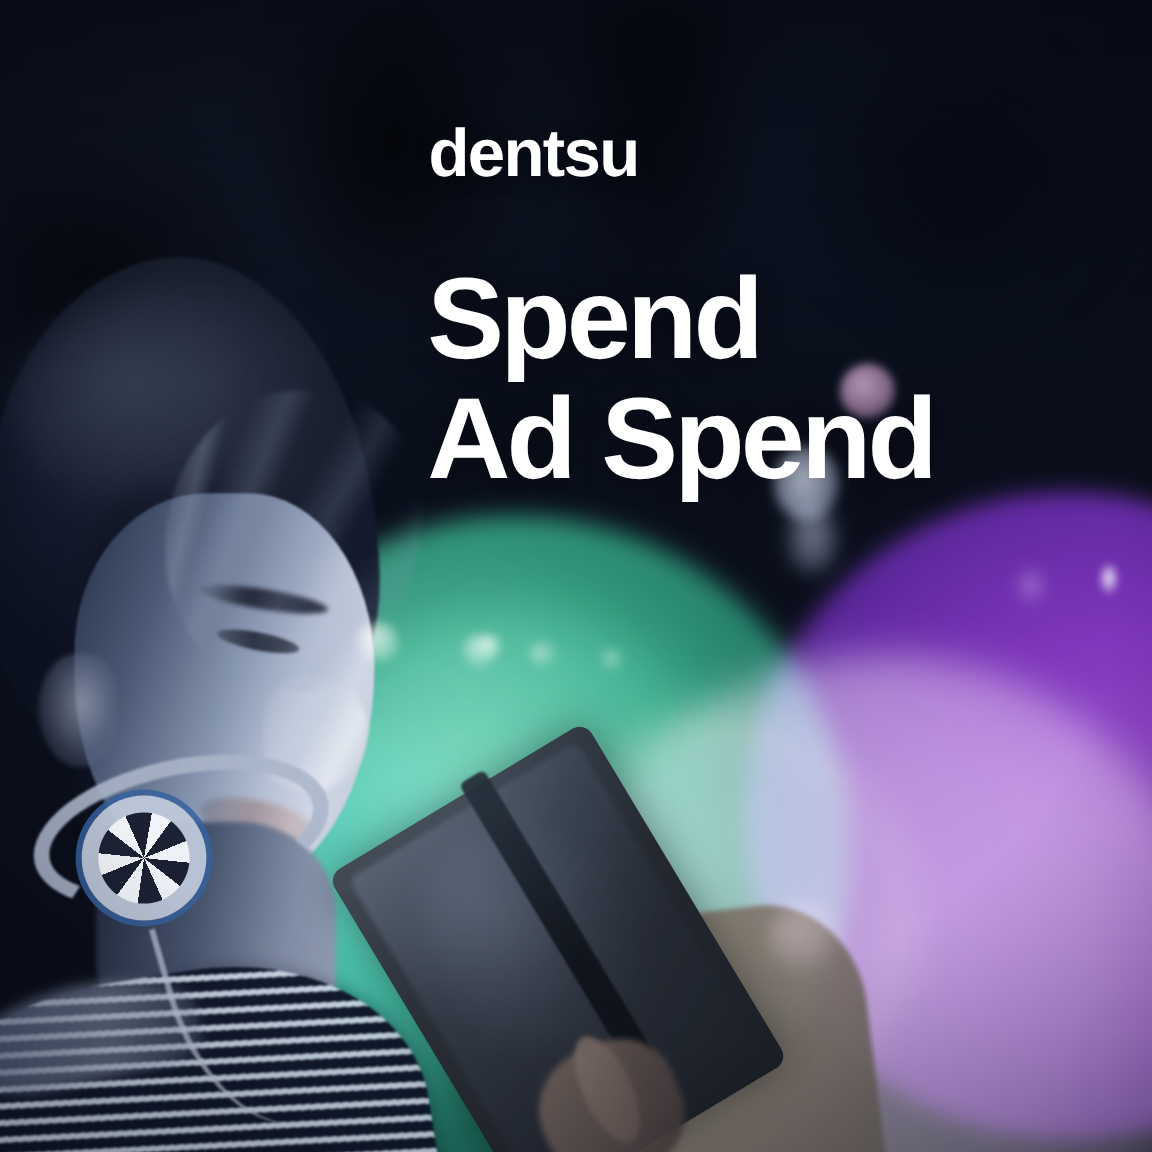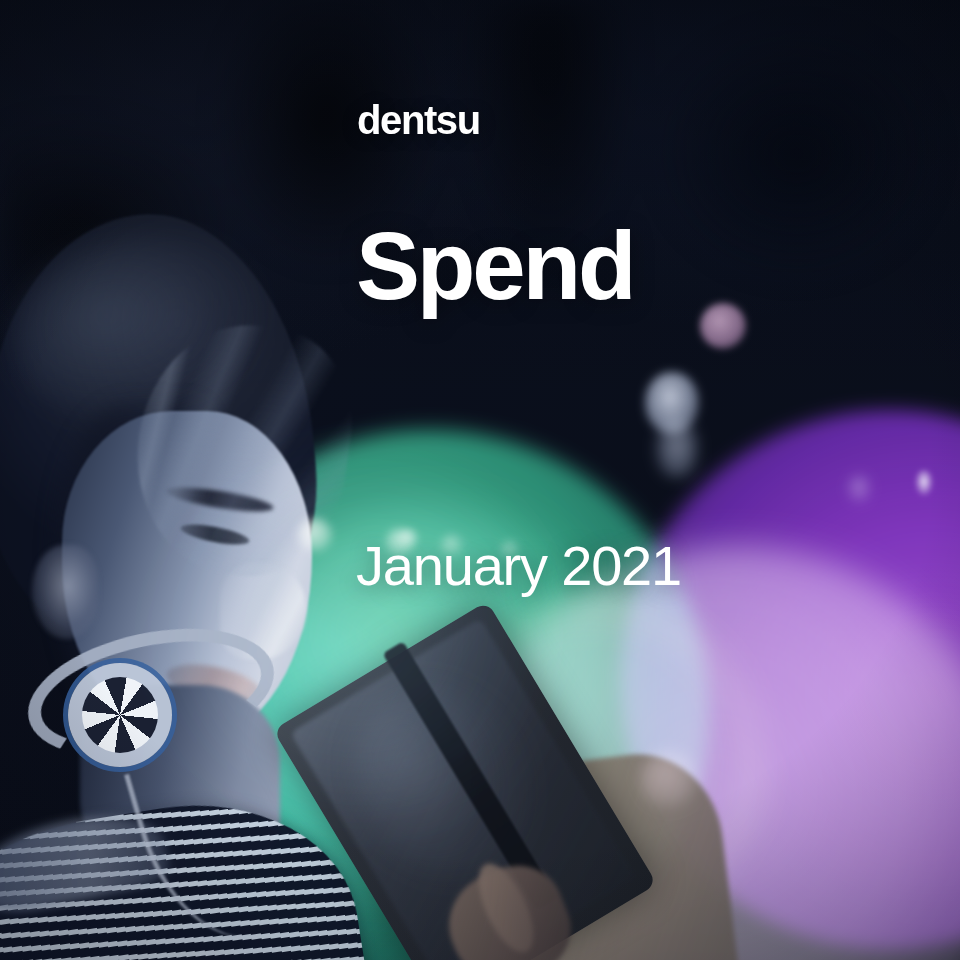--- a/index.html
+++ b/index.html
@@ -364,21 +364,21 @@
       radial-gradient(ellipse 90% 75% at 50% 50%, rgba(0,0,0,0) 52%, rgba(3,5,12,.42) 100%);
   }
 
   
   .content{
     position:absolute; inset:0;
     padding:0;
   }
   .logo{
     position:absolute; left:357px; top:100px;
-    font-size:40px;
+    font-size:56px;
     font-weight:700;
     letter-spacing:-1.4px;
     color:#ffffff;
     line-height:1;
     text-shadow:0 2px 16px rgba(0,0,0,.45);
   }
   .headline{
     position:absolute; left:356px; top:216px;
     width:600px;
   }
@@ -466,19 +466,19 @@
 
     <div class="vignette"></div>
   </div>
 
   <div class="content">
 
     <div class="logo">dentsu</div>
 
     <div class="headline">
       <span class="hl-line">Spend</span>
+      <span class="hl-line">Ad Spend</span>
     </div>
 
-    <div class="subtitle">January 2021</div>
 
   </div>
 
 </div>
 
 </body></html>

